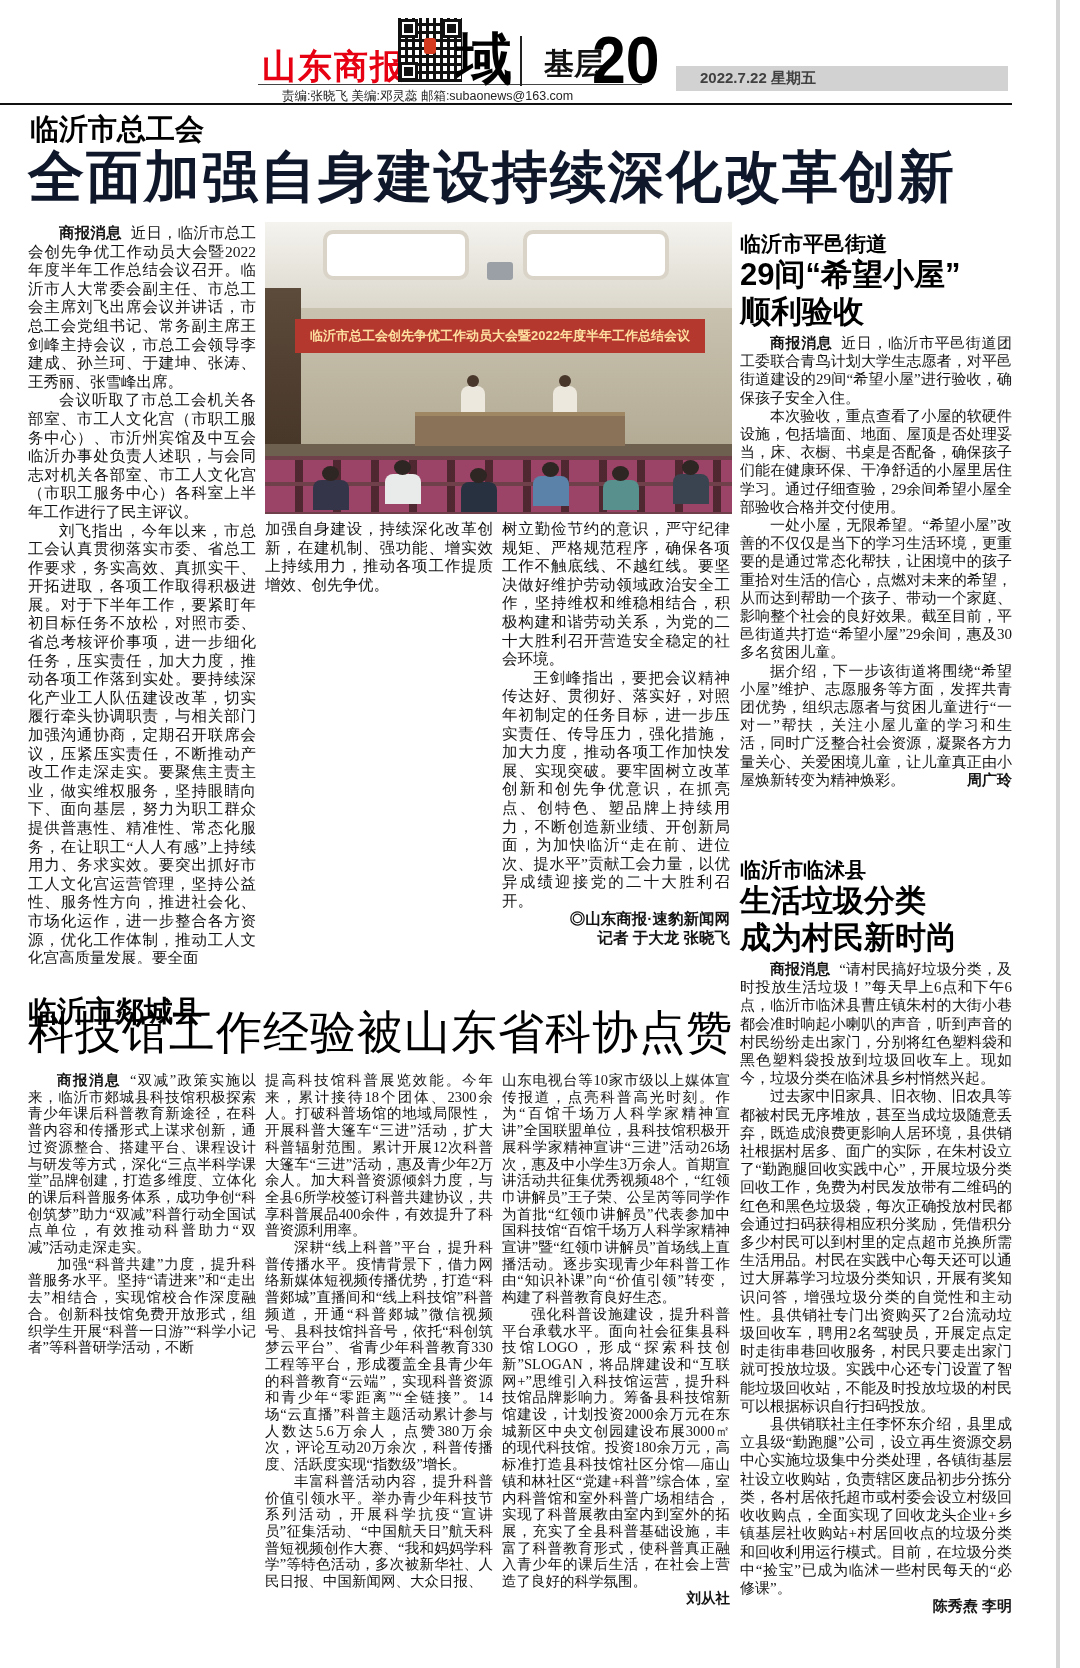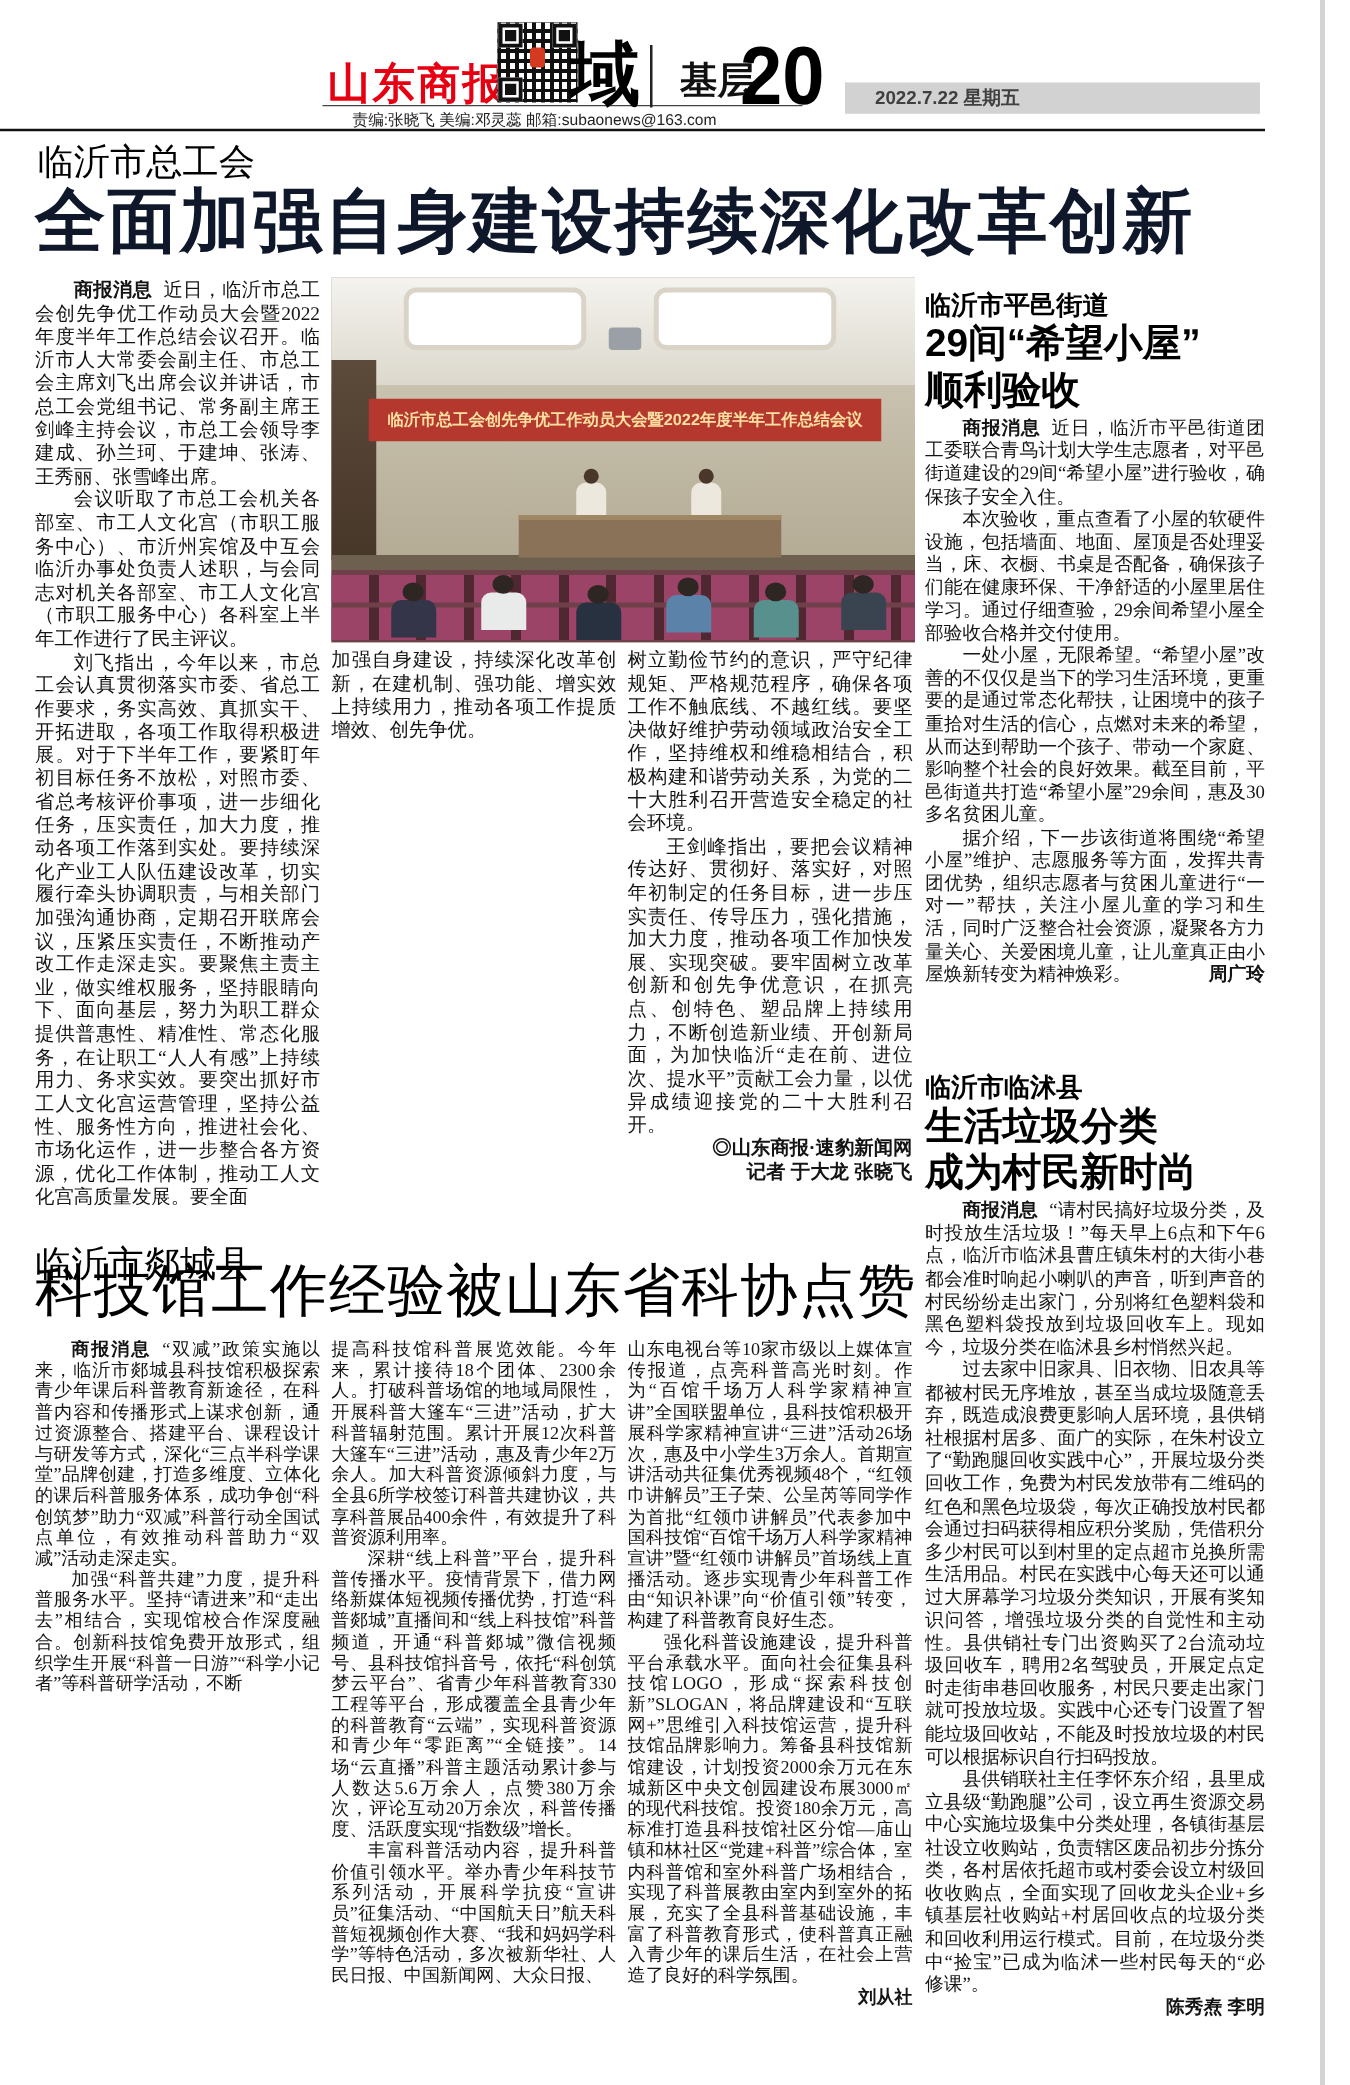--- a/index.html
+++ b/index.html
@@ -23,21 +23,21 @@
   .section-divider{left:520px;top:36px;width:2px;height:50px;background:#222;}
   .section-sub{left:544px;top:44px;font-family:"Liberation Sans",sans-serif;font-weight:600;font-size:30px;color:#111;}
   .page-number{left:592px;top:22px;font-family:"Liberation Sans",sans-serif;font-weight:700;font-size:66px;
                color:#000;transform:scaleX(.92);transform-origin:left top;}
   .date-bar{left:676px;top:66px;width:332px;height:25px;background:#d2d2d2;}
   .date-text{left:700px;top:69px;font-family:"Liberation Sans",sans-serif;font-weight:700;font-size:15px;color:#404040;}
   .header-rule{left:0;top:103px;width:1012px;height:2px;background:#111;}
   .page-edge{left:1056px;top:0;width:4px;height:1668px;background:#d4d4d4;}
 
   
-  .kicker-lg{font-family:"Liberation Sans",sans-serif;font-weight:400;font-size:29px;color:#000;}
+  .kicker-lg{font-family:"Liberation Sans",sans-serif;font-weight:700;font-size:29px;color:#000;}
   .kicker-sm{font-family:"Liberation Sans",sans-serif;font-weight:600;font-size:21px;color:#000;}
   .hl-xl{font-family:"Liberation Sans",sans-serif;font-weight:900;font-size:56px;letter-spacing:2px;color:#0f172a;white-space:nowrap;}
   .hl-lg{font-family:"Liberation Sans",sans-serif;font-weight:400;font-size:46px;letter-spacing:1px;color:#000;white-space:nowrap;}
   .hl-md{font-family:"Liberation Sans",sans-serif;font-weight:900;font-size:31px;color:#000;white-space:nowrap;}
   .a1-kicker{left:30px;top:110px;}
   .a1-headline{left:28px;top:140px;}
   .a4-kicker{left:28px;top:952px;margin-top:40px;}
   .a4-headline{left:28px;top:1002px;}
 
   

